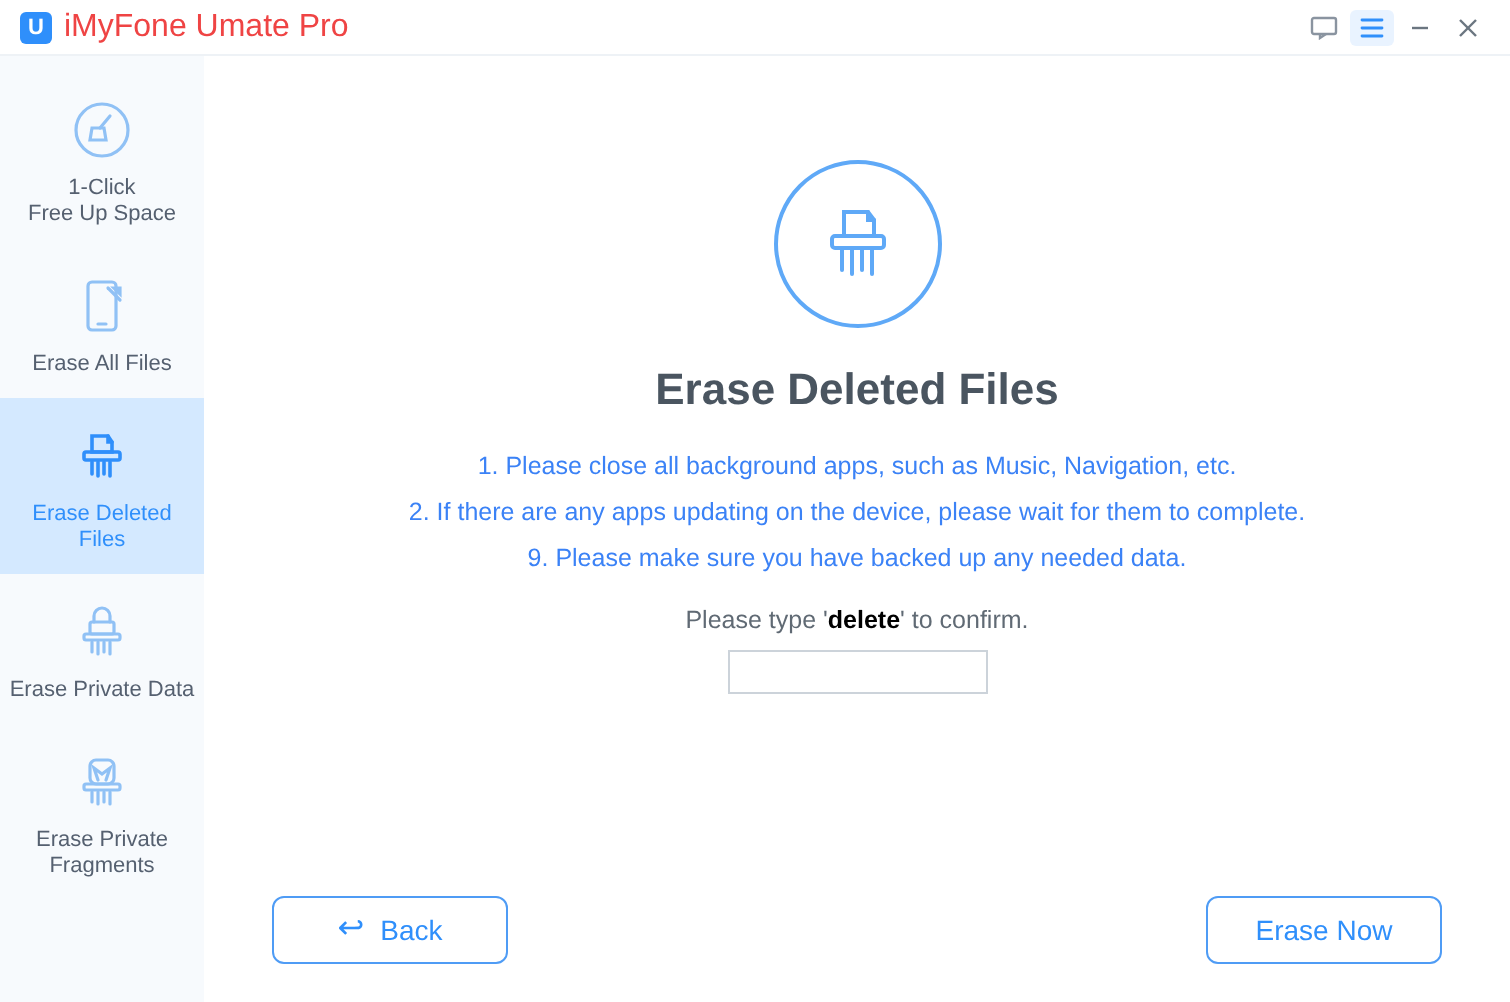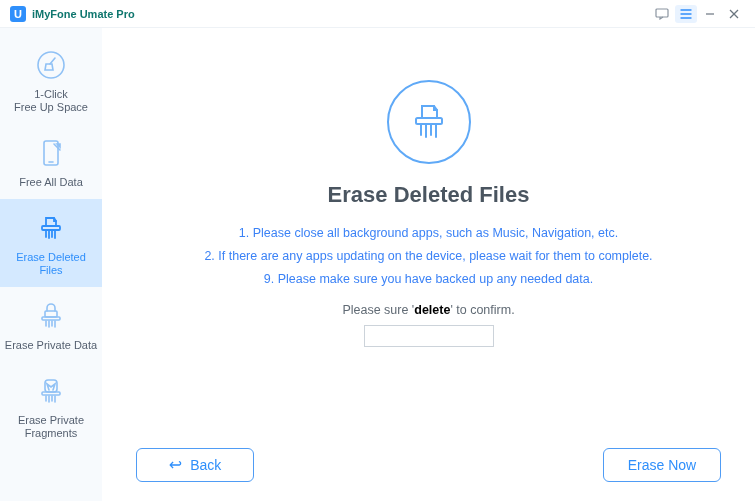--- a/index.html
+++ b/index.html
@@ -1,19 +1,19 @@
 <!DOCTYPE html>
 <html><head>
 <meta charset="utf-8">
 <style>
   * { box-sizing: border-box; margin: 0; padding: 0; }
   html, body { width: 755px; height: 501px; font-family: "Segoe UI", Arial, sans-serif; background: #fff; color: #4a5560; }
   .titlebar { height: 28px; display: flex; align-items: center; padding: 0 10px; border-bottom: 1px solid #eef2f6; }
   .titlebar .app-logo { width: 16px; height: 16px; border-radius: 3px; background: #2f8ffb; display: flex; align-items: center; justify-content: center; color: #fff; font-size: 11px; font-weight: 700; margin-right: 6px; }
-  .titlebar .title { font-size: 11px; color: #0f766e; font-weight: bold; }
+  .titlebar .title { font-size: 16px; color: #ef4444; }
   .titlebar .spacer { flex: 1; }
   .winbtn, .winicon { width: 22px; height: 18px; display: flex; align-items: center; justify-content: center; color: #6b7680; font-size: 12px; margin-left: 2px; }
   .winicon.active { background: #e9f3ff; border-radius: 3px; color: #2f8ffb; }
   .winbtn svg, .winicon svg { display: block; }
 
   .body { display: flex; height: calc(501px - 28px); }
   .sidebar { width: 102px; background: #f7fafd; padding-top: 8px; display: flex; flex-direction: column; }
   .side-item { display: flex; flex-direction: column; align-items: center; justify-content: space-between; padding: 12px 4px 10px; cursor: pointer; text-align: center; }
   .side-item .icon-wrap { width: 34px; height: 34px; display: flex; align-items: center; justify-content: center; margin-bottom: 6px; }
   .side-item .label { font-size: 11px; line-height: 13px; color: #556070; }
@@ -87,21 +87,21 @@
 
     <div class="side-item">
       <div class="icon-wrap">
         <svg width="26" height="30" viewBox="0 0 26 30" fill="none" stroke-width="1.6" stroke-linecap="round">
           <rect x="6" y="3" width="14" height="24" rx="2"></rect>
             <line x1="11" y1="24" x2="15" y2="24"></line>
           <path d="M16 6 L22 12"></path>
             <path d="M19 6 L22 9 L22 6 Z" fill="#90c1f5"></path>
         </svg>
       </div>
-      <div class="label">Free All Data</div>
+      <div class="label">Erase All Files</div>
     </div>
 
     <div class="side-item active">
       <div class="icon-wrap">
         <svg width="30" height="30" viewBox="0 0 30 30" fill="none" stroke-width="1.8" stroke-linecap="round">
           <path d="M10 5 L18 5 L20 8 L20 13 L10 13 Z"></path>
             <path d="M18 5 L18 8 L20 8"></path>
           <rect x="6" y="13" width="18" height="4" rx="1"></rect>
           <line x1="10" y1="18" x2="10" y2="24"></line>
             <line x1="13" y1="18" x2="13" y2="25"></line>
@@ -158,21 +158,21 @@
             <line x1="29" y1="25" x2="29" y2="37"></line>
         </svg>
       </div>
       <div class="page-title">Erase Deleted Files</div>
       <div class="instructions">
         <div>1. Please close all background apps, such as Music, Navigation, etc.</div>
         <div>2. If there are any apps updating on the device, please wait for them to complete.</div>
         <div>9. Please make sure you have backed up any needed data.</div>
       </div>
       <div class="confirmline">
-        <span>Please sure '</span><span class="kw">delete</span><span>' to confirm.</span>
+        <span>Please type '</span><span class="kw">delete</span><span>' to confirm.</span>
       </div>
       <input class="confirm-input" type="text" value="" style="">
     </div>
 
     <div class="footer">
       <button class="btn">
         <span class="arrow">↩</span>
         <span>Back</span>
       </button>
       <button class="btn">

